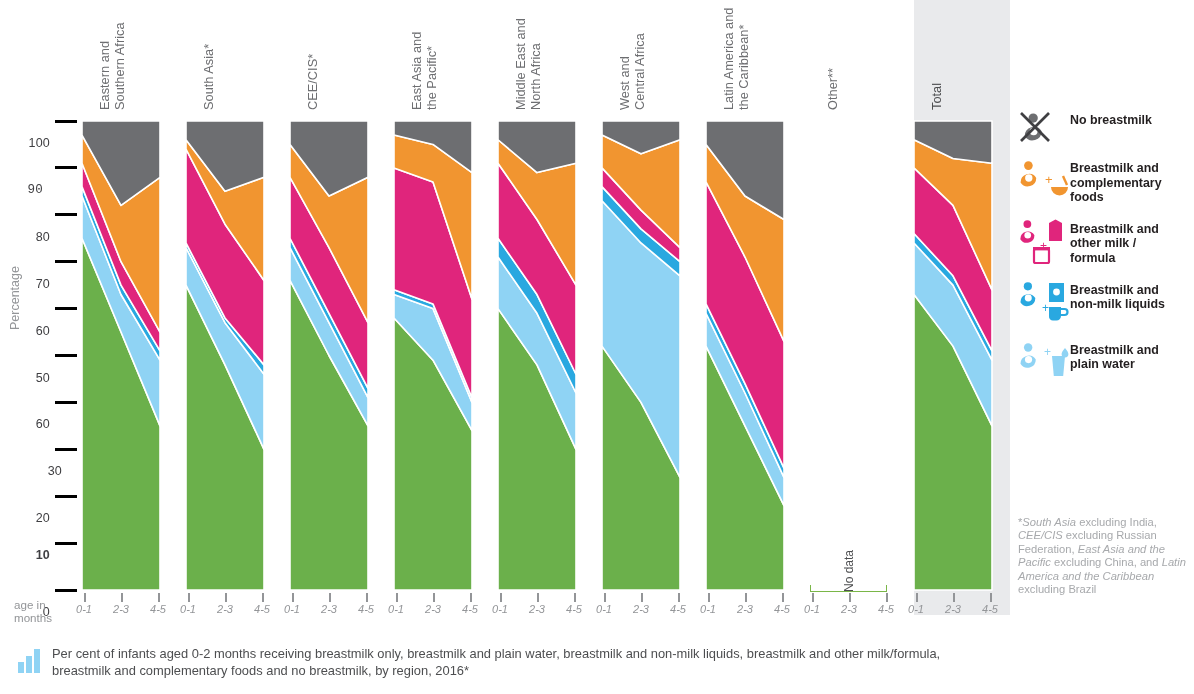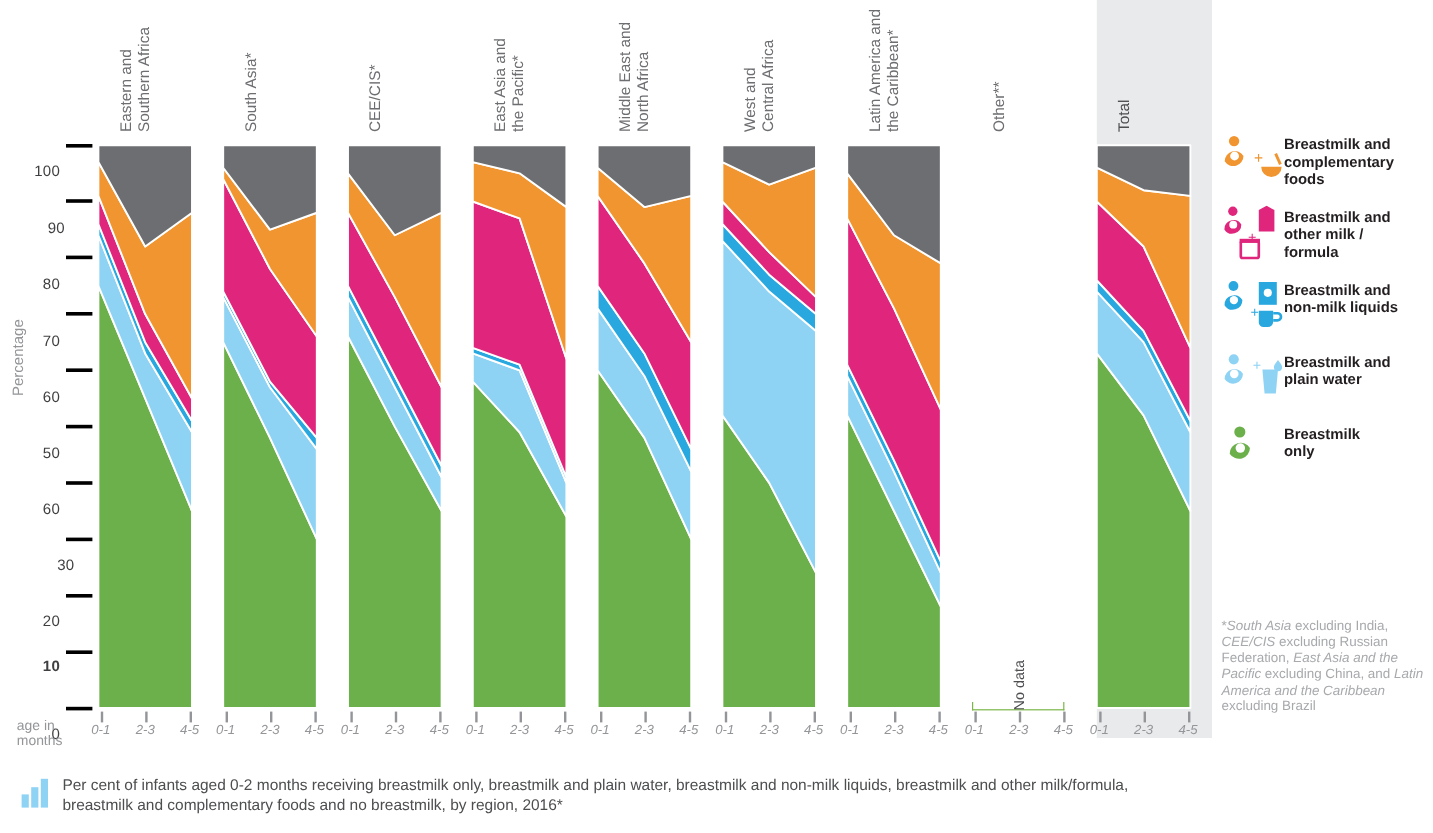--- a/index.html
+++ b/index.html
@@ -183,21 +183,21 @@
       <div class="ytick" style="left: 8px; top: 393.4px;">60</div>
       <div class="ytick-line" style="left: 55px; top: 400.9px;"></div>
       <div class="ytick" style="left: 8px; top: 346.5px;">50</div>
       <div class="ytick-line" style="left: 55px; top: 354px;"></div>
       <div class="ytick" style="left: 8px; top: 299.6px;">60</div>
       <div class="ytick-line" style="left: 55px; top: 307.1px;"></div>
       <div class="ytick" style="left: 8px; top: 252.7px;">70</div>
       <div class="ytick-line" style="left: 55px; top: 260.2px;"></div>
       <div class="ytick" style="left: 8px; top: 205.8px;">80</div>
       <div class="ytick-line" style="left: 55px; top: 213.3px;"></div>
-      <div class="ytick" style="left: 12px; top: 158.9px;">90</div>
+      <div class="ytick" style="left: 1px; top: 158.9px; font-family: Liberation Mono, monospace;">90</div>
       <div class="ytick-line" style="left: 55px; top: 166.4px;"></div>
       <div class="ytick" style="left: 8px; top: 112px;">100</div>
       <div class="ytick-line" style="left: 55px; top: 119.5px;"></div>
     </div>
   <div class="ylabel">Percentage</div>
 
   <div id="col-heads">
       <div class="col-head" style="left: 98px; top: 0px; height: 110px; width: 200px; transform: rotate(-90deg) translate(-110px, 0px); transform-origin: left top;">Eastern and
 Southern Africa</div>
       <div class="col-head" style="left: 202px; top: 0px; height: 110px; width: 200px; transform: rotate(-90deg) translate(-110px, 0px); transform-origin: left top;">South Asia*</div>
@@ -269,20 +269,32 @@
       <div class="xtick-mark" style="left: 953px; top: 593px;"></div>
       <div class="xtick-label" style="left: 938px; top: 603px;">2-3</div>
       <div class="xtick-mark" style="left: 990px; top: 593px;"></div>
       <div class="xtick-label" style="left: 975px; top: 603px;">4-5</div>
     </div>
 
   <div class="age-label">age in
 months</div>
 
   <div class="legend" id="legend">
+      <div class="legend-row r0">
+        <div class="legend-ico"><svg width="52" height="34" viewBox="0 0 52 34">
+            <g transform="translate(4,2) scale(0.86)" fill="#6d6e71">
+              <circle cx="13" cy="7" r="5.4"></circle>
+              <path d="M3.2 28a10.6 10.6 0 0 1 19.6-5.6A10.6 10.6 0 0 1 3.2 28z"></path>
+              <circle cx="13.5" cy="22.5" r="4.6" fill="#fff"></circle>
+            </g>
+            <line x1="3" y1="3" x2="31" y2="31" stroke="#3f3f42" stroke-width="2.6"></line>
+            <line x1="31" y1="3" x2="3" y2="31" stroke="#3f3f42" stroke-width="2.6"></line>
+          </svg></div>
+        <div class="legend-txt">No breastmilk</div>
+      </div>
       <div class="legend-row r1">
         <div class="legend-ico"><svg width="52" height="46" viewBox="0 0 52 46">
             <g transform="translate(0,2) scale(0.8)">
               <g fill="#f19530">
                 <circle cx="13" cy="7" r="5.4"></circle>
                 <path d="M3.2 28a10.6 10.6 0 0 1 19.6-5.6A10.6 10.6 0 0 1 3.2 28z"></path>
                 <circle cx="13.5" cy="22.5" r="4.6" fill="#fff"></circle>
               </g>
             </g>
             <text x="27" y="26" font-size="13" fill="#f19530" font-family="Liberation Sans">+</text>
@@ -339,33 +351,20 @@
                 <circle cx="13.5" cy="22.5" r="4.6" fill="#fff"></circle>
               </g>
             </g>
             <text x="26" y="16" font-size="12" fill="#8fd3f4" font-family="Liberation Sans">+</text>
             <path d="M34 16h13l-1.8 20H35.8z" fill="#8fd3f4"></path>
             <path d="M47 8c2.4 3 3.4 4.6 3.4 6a3.4 3.4 0 0 1-6.8 0c0-1.4 1-3 3.4-6z" fill="#8fd3f4"></path>
           </svg></div>
         <div class="legend-txt">Breastmilk and
 plain water</div>
       </div>
-      <div class="legend-row r5">
-        <div class="legend-ico"><svg width="52" height="38" viewBox="0 0 52 38">
-            <g transform="translate(4,2) scale(0.86)">
-              <g fill="#6bb04b">
-                <circle cx="13" cy="7" r="5.4"></circle>
-                <path d="M3.2 28a10.6 10.6 0 0 1 19.6-5.6A10.6 10.6 0 0 1 3.2 28z"></path>
-                <circle cx="13.5" cy="22.5" r="4.6" fill="#fff"></circle>
-              </g>
-            </g>
-          </svg></div>
-        <div class="legend-txt">Breastmilk
-only</div>
-      </div>
     </div>
 
   <div class="footnote" id="footnote"><span>*</span><i>South Asia</i><span> excluding India, </span><i>CEE/CIS</i><span> excluding Russian Federation, </span><i>East Asia and the Pacific</i><span> excluding China, and </span><i>Latin America and the Caribbean</i><span> excluding Brazil</span></div>
 
   <div class="caption-wrap">
     <div class="caption-ico">
       <svg width="30" height="30" viewBox="0 0 30 30">
         <rect x="2" y="17" width="6" height="11" fill="#8fd3f4"></rect>
         <rect x="10" y="11" width="6" height="17" fill="#8fd3f4"></rect>
         <rect x="18" y="4" width="6" height="24" fill="#8fd3f4"></rect>

